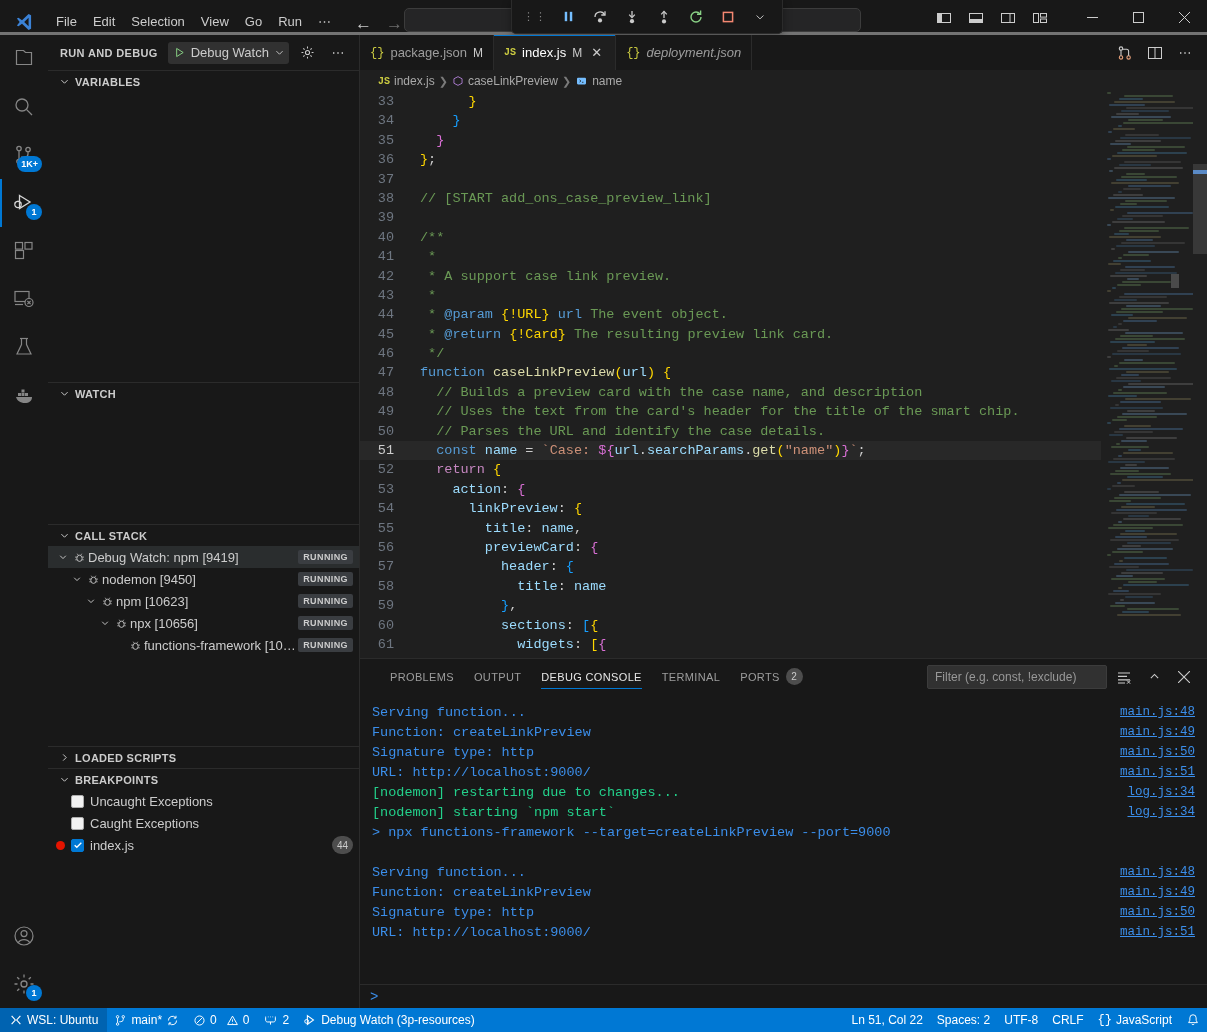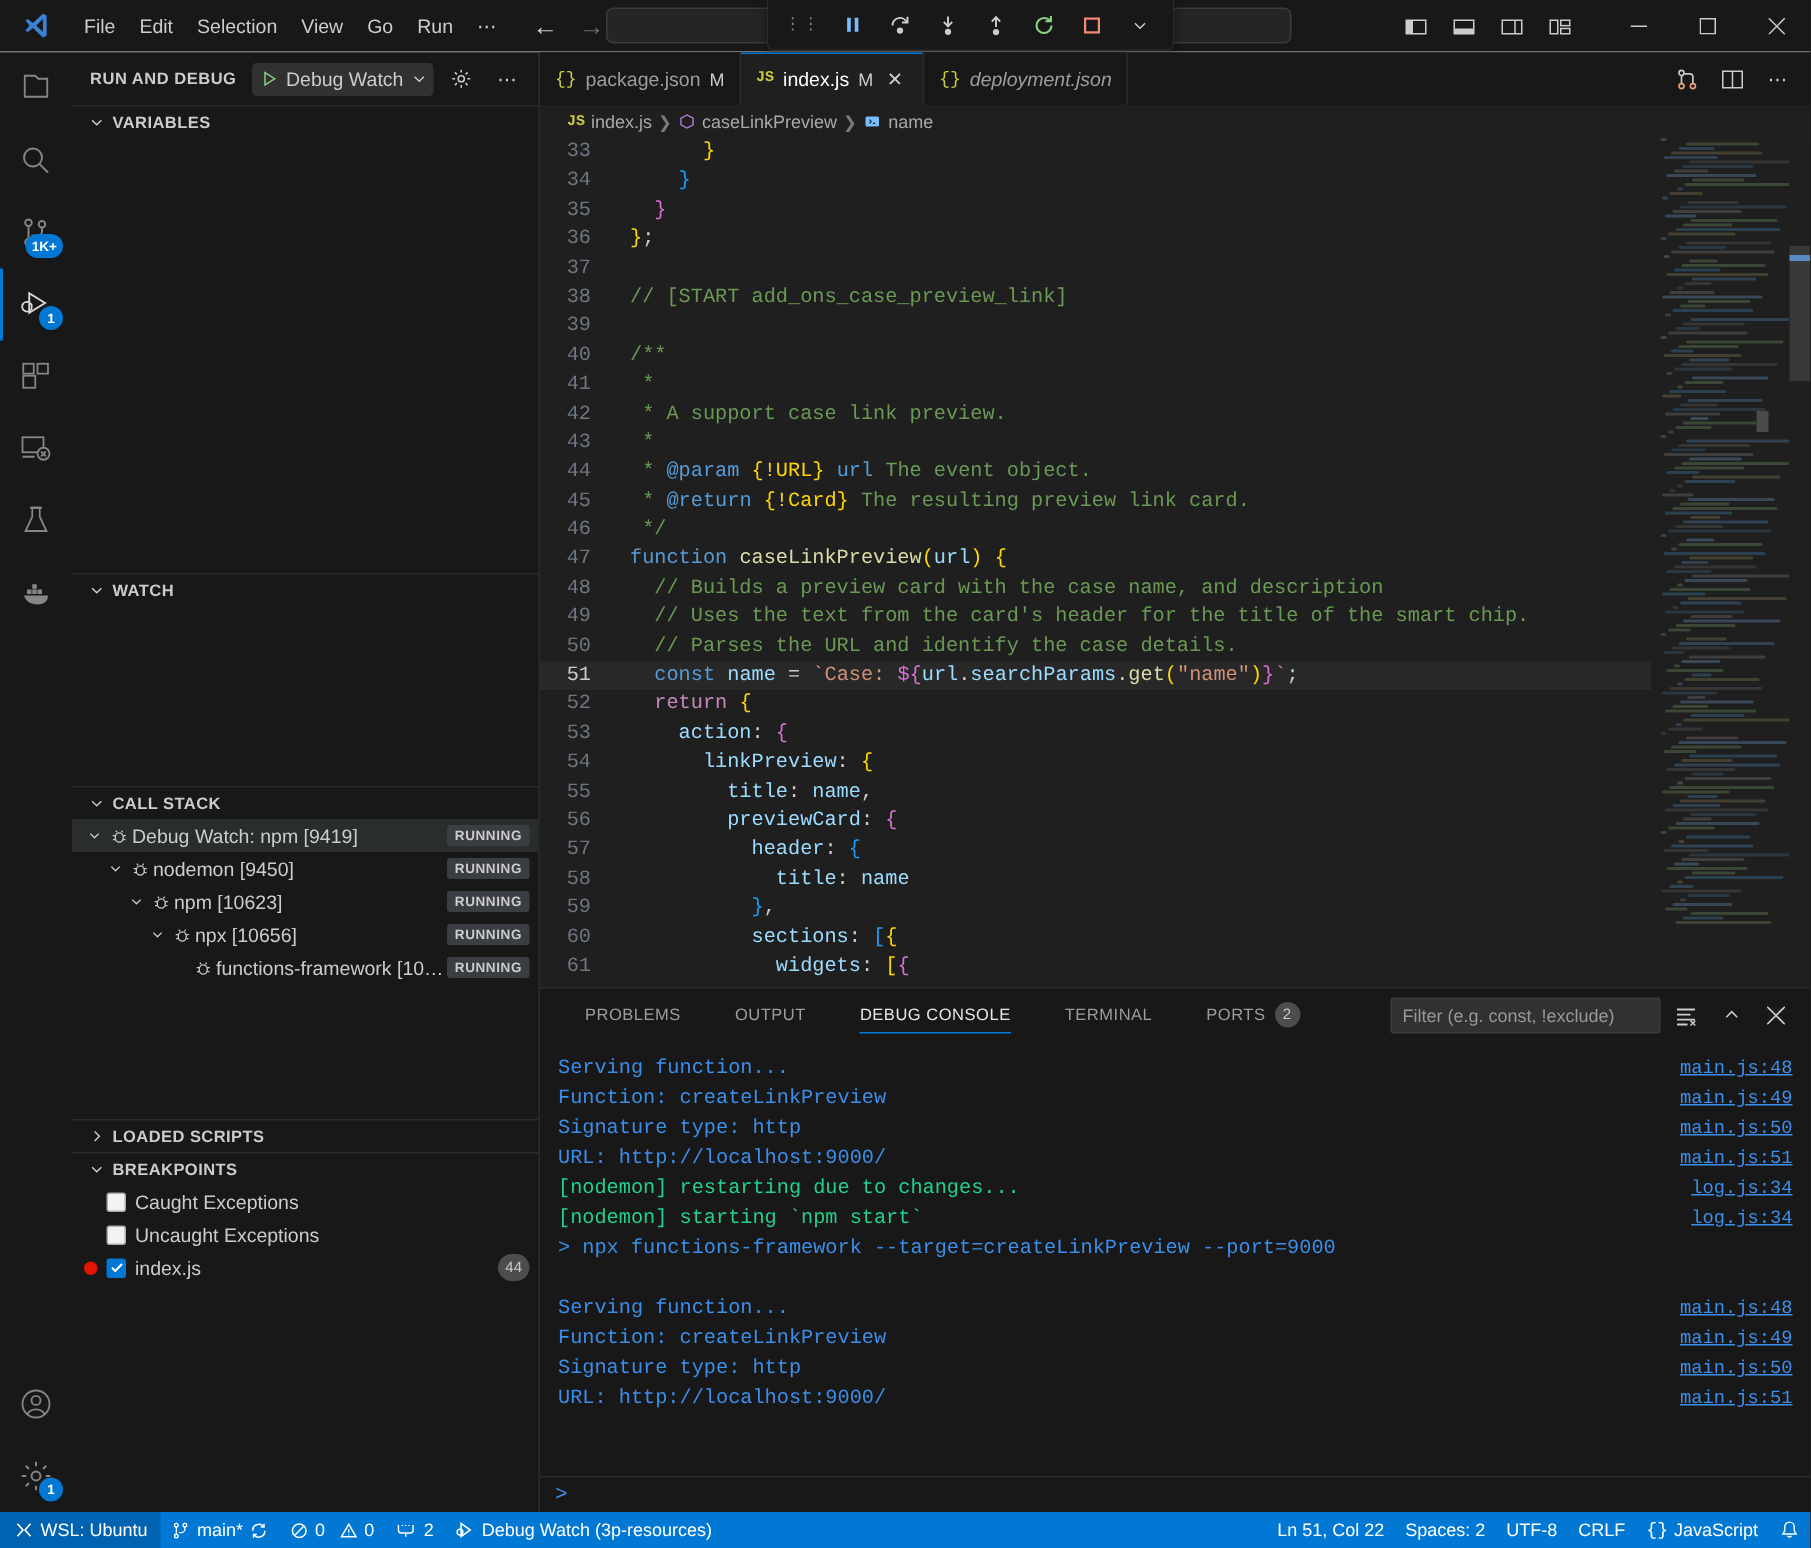--- a/index.html
+++ b/index.html
@@ -8,22 +8,22 @@
     background: #1e1e1e;
     font-family: "Liberation Sans", sans-serif;
     font-size: 13px;
     color: #cccccc;
     overflow: hidden;
   }
   .app { display: flex; flex-direction: column; width: 1207px; height: 1032px; }
 
   
   .titlebar {
-    height: 35px; background: #181818; display: flex; align-items: center;
-    flex: 0 0 35px; position: relative; border-bottom: 1px solid #737373;
+    height: 35px; background: #181818; display: flex; align-items: flex-end;
+    flex: 0 0 35px; position: relative; border-bottom: 3px solid #737373;
   }
   .vscode-logo { width: 48px; display: flex; align-items: center; justify-content: center; }
   .menu { display: flex; align-items: center; gap: 0px; }
   .menu-item {
     padding: 3px 8px; font-size: 13px; color: #cccccc; border-radius: 3px; cursor: default;
   }
   .nav-arrows { display: flex; align-items: center; gap: 14px; margin-left: 16px; }
   .arrow { font-size: 17px; color: #cccccc; line-height: 1; }
   .arrow.dim { color: #6d6d6d; }
   .cmdcenter {
@@ -183,21 +183,21 @@
   .c-b1 { color: #ffd700; }
   .c-b2 { color: #da70d6; }
   .c-b3 { color: #179fff; }
   .c-jsd-tag { color: #569cd6; }
   .c-jsd-type { color: #ffd700; }
   .c-punct { color: #cccccc; }
 
   
   .panel { height: 350px; flex: 0 0 350px; background: #181818; display: flex; flex-direction: column;
            border-top: 1px solid #2b2b2b; }
-  .panel-tabs { height: 35px; flex: 0 0 35px; display: flex; align-items: center; padding-left: 20px; gap: 16px; }
+  .panel-tabs { height: 35px; flex: 0 0 35px; display: flex; align-items: center; padding-left: 20px; gap: 0; }
   .ptab {
     font-size: 11px; letter-spacing: .35px; text-transform: uppercase; color: #9d9d9d;
     padding: 0 10px; height: 35px; display: flex; align-items: center; gap: 6px; position: relative;
   }
   .ptab.active { color: #e7e7e7; }
   .ptab.active::after {
     content:""; position:absolute; left:10px; right:10px; bottom: 5px; height: 1px; background: #0078d4;
   }
   .ptab-badge {
     background: #4d4d4d; color: #cccccc; border-radius: 9px; min-width: 17px; height: 17px;
@@ -584,26 +584,26 @@
             <svg width="11" height="11" viewBox="0 0 16 16">
                 <path d="M3.5 6 8 10.5 12.5 6" stroke="#cccccc" stroke-width="1.4" fill="none"></path>
               </svg>
           </span>
           <span>BREAKPOINTS</span>
         </div>
         <div class="section-body" id="breakpoints-body">
             <div class="tree-row" style="padding-left: 8px; gap: 6px;">
               <span style="width: 9px; flex: 0 0 9px;"></span>
               <span class="cb"></span>
-              <span class="tree-label">Caught Exceptions</span>
+              <span class="tree-label">Uncaught Exceptions</span>
             </div>
             <div class="tree-row" style="padding-left: 8px; gap: 6px;">
               <span style="width: 9px; flex: 0 0 9px;"></span>
               <span class="cb"></span>
-              <span class="tree-label">Uncaught Exceptions</span>
+              <span class="tree-label">Caught Exceptions</span>
             </div>
             <div class="tree-row" style="padding-left: 8px; gap: 6px;">
               <span class="bp-dot"></span>
               <span class="cb checked">
                 <svg width="10" height="10" viewBox="0 0 12 12">
                   <path d="M2 6.2 4.6 8.8 10 3.2" stroke="#fff" stroke-width="1.6" fill="none"></path>
                 </svg>
               </span>
               <span class="tree-label">index.js</span>
               <span class="count-badge">44</span>

